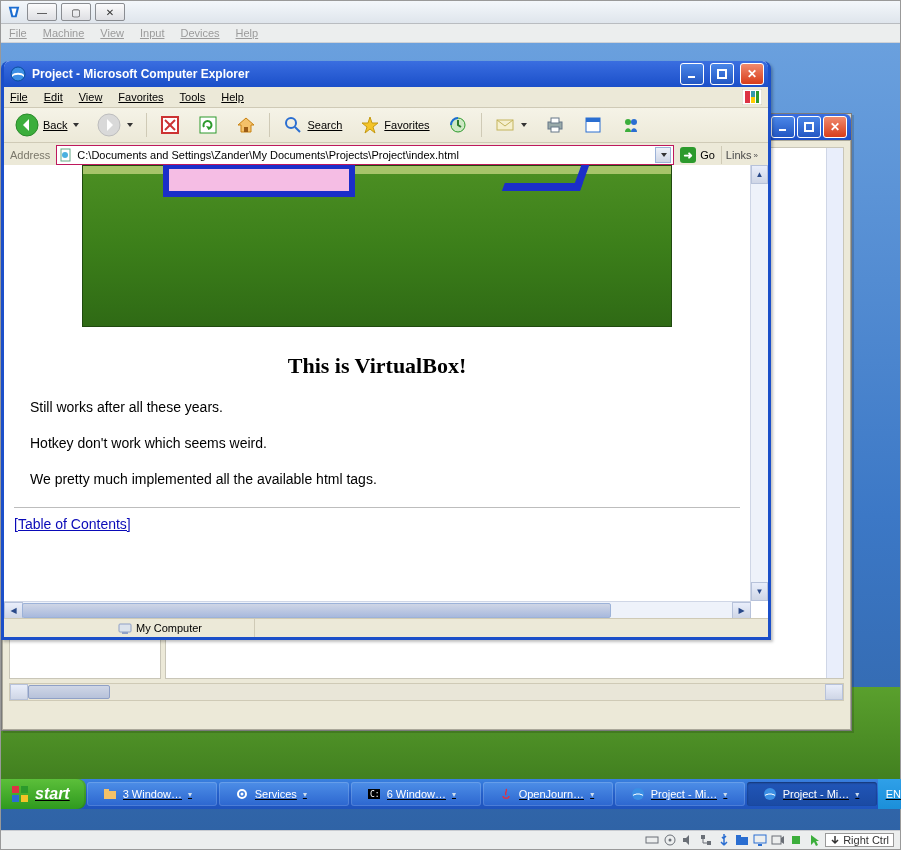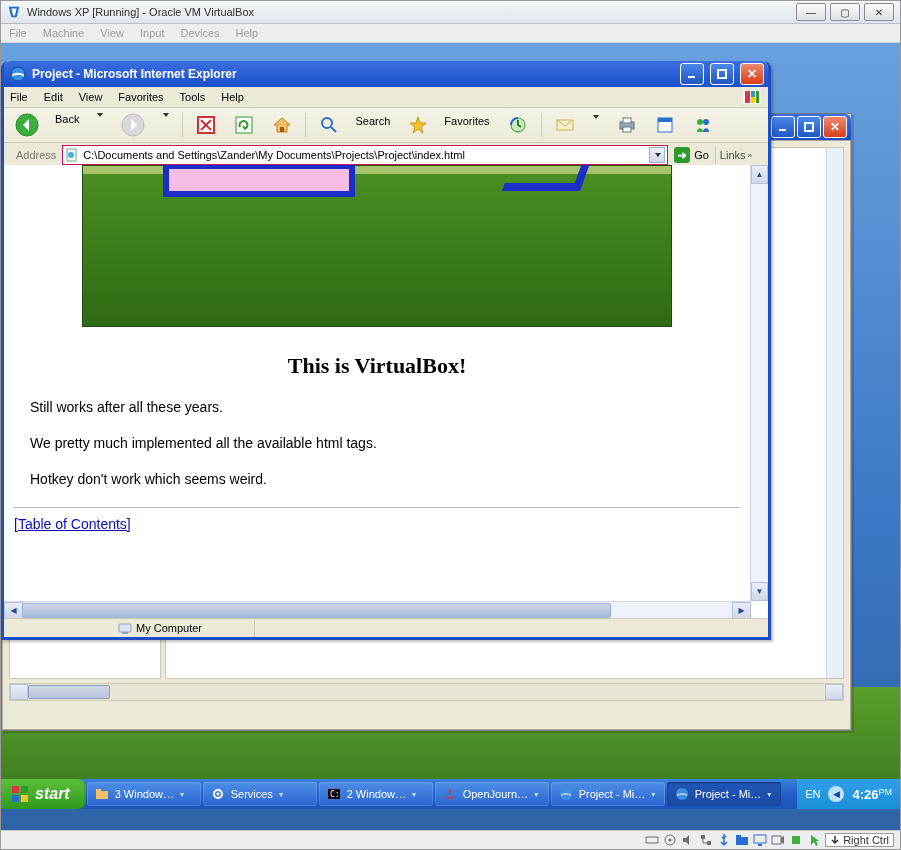--- a/index.html
+++ b/index.html
@@ -35,25 +35,25 @@
   .bg-vpanes .vscroll{position:absolute;top:0;bottom:0;right:0;width:16px;background:#e9eefb;border-left:1px solid #cfd6e6;}
 
   
   .ie-window{position:absolute;top:18px;left:0;width:764px;height:576px;border:3px solid #1b4fc9;border-top:none;border-top-left-radius:8px;border-top-right-radius:8px;background:#fff;box-shadow:2px 2px 3px rgba(0,0,0,.25);}
   .ie-titlebar{height:26px;background:linear-gradient(#3a6ee0,#1b4fc9);border-top-left-radius:6px;border-top-right-radius:6px;color:#fff;display:flex;align-items:center;padding:0 4px 0 6px;gap:6px;}
   .ie-titleicon{width:16px;height:16px;}
   .ie-title{flex:1;font-weight:700;font-size:12px;}
   .ie-menubar{height:20px;background:#ece9d8;display:flex;align-items:center;padding:0 6px;gap:16px;border-bottom:1px solid #cfcab6;}
   .ie-menubar .spacer{flex:1;}
   .ie-toolbar{height:34px;background:linear-gradient(#f5f3e7,#ece9d8);display:flex;align-items:center;padding:0 6px;gap:8px;border-bottom:1px solid #cfcab6;}
-  .tbtn{display:flex;gap:16px;padding:2px 4px;border:1px solid transparent;border-radius:3px;}
+  .tbtn{display:flex;align-items:center;gap:4px;padding:2px 4px;border:1px solid transparent;border-radius:3px;}
   .tbtn .lbl{font-size:11px;color:#000;}
   .drop{width:0;height:0;border-left:3px solid transparent;border-right:3px solid transparent;border-top:4px solid #333;margin-left:2px;}
   .sep{width:1px;height:24px;background:#cfcab6;}
-  .ie-addrbar{height:24px;background:#ece9d8;display:flex;align-items:center;padding:0 12px;gap:6px;border-bottom:1px solid #b8b5a5;}
+  .ie-addrbar{height:24px;background:#ece9d8;display:flex;align-items:center;padding:0 6px;gap:6px;border-bottom:1px solid #b8b5a5;}
   .ie-addrbar .lbl{color:#7a776a;}
   .addr-input{flex:1;height:18px;border:1px solid #be185d;background:#fff;display:flex;align-items:center;padding:0 2px;gap:4px;}
   .addr-input .txt{flex:1;font-size:11px;white-space:nowrap;overflow:hidden;}
   .addr-dd{width:14px;height:14px;background:linear-gradient(#eef2fa,#cfd6e6);border:1px solid #9cb2d8;display:flex;align-items:center;justify-content:center;}
   .go-btn{display:flex;align-items:center;gap:4px;}
   .go-arrow{width:16px;height:16px;background:#2c9a2c;border-radius:3px;display:flex;align-items:center;justify-content:center;color:#fff;font-weight:700;}
   .links-box{display:flex;align-items:center;gap:2px;color:#4a4a4a;padding:0 4px;border-left:1px solid #cfcab6;height:18px;}
   .ie-viewport{position:absolute;top:104px;left:0;right:0;bottom:36px;background:#fff;display:flex;}
   .ie-doc{flex:1;overflow:hidden;position:relative;}
   .ie-vscroll{width:17px;background:#eef2fa;border-left:1px solid #cfd6e6;position:relative;}
@@ -76,49 +76,48 @@
   .hero .deco1{position:absolute;top:-3px;left:80px;width:180px;height:22px;border:6px solid #1b2ec9;background:#f5bde4;}
   .hero .deco2{position:absolute;top:-3px;right:86px;width:70px;height:20px;border-bottom:8px solid #1b2ec9;border-right:8px solid #1b2ec9;transform:skewX(-20deg);}
   .page h1{font-family:Verdana;font-size:22px;text-align:center;margin:26px 0 20px 0;font-weight:700;}
   .page p{font-size:14px;margin:0 0 20px 26px;}
   .page hr{margin:20px 10px 8px 10px;color:#aaa;border:none;border-top:1px solid #bdbdbd;}
   .page a{color:#0a0ab8;text-decoration:underline;font-size:14px;margin-left:10px;}
 
   
   .taskbar{position:absolute;left:0;right:0;bottom:22px;height:30px;background:linear-gradient(#3a81e0,#245ec9 50%,#1f54bd);display:flex;align-items:stretch;}
   .start-btn{display:flex;align-items:center;background:linear-gradient(#5cbf3a,#2f9a1e);color:#fff;font-style:italic;font-weight:700;font-size:16px;padding:0 16px 0 10px;border-top-right-radius:8px;border-bottom-right-radius:8px;gap:6px;box-shadow:inset -2px 0 0 rgba(0,0,0,.1);}
-  .task{display:flex;align-items:center;gap:6px;background:linear-gradient(#4d8ee7,#2c66cf);margin:3px 1px;padding:0 8px;border-radius:3px;color:#fff;font-size:11px;min-width:98px;max-width:108px;box-shadow:inset 0 0 0 1px rgba(255,255,255,.15);}
+  .task{display:flex;align-items:center;gap:6px;background:linear-gradient(#4d8ee7,#2c66cf);margin:3px 1px;padding:0 16px;border-radius:3px;color:#fff;font-size:11px;min-width:98px;max-width:108px;box-shadow:inset 0 0 0 1px rgba(255,255,255,.15);}
   .task.active{background:linear-gradient(#2156b8,#1a4aa3);box-shadow:inset 0 1px 2px rgba(0,0,0,.4);}
   .task .lbl{white-space:nowrap;overflow:hidden;text-overflow:ellipsis;}
   .tray{margin-left:auto;background:linear-gradient(#2fa0e8,#1b8fd9);display:flex;align-items:center;padding:0 8px;gap:8px;color:#fff;font-size:11px;}
   .tray .clock{line-height:1;}
   .tray .clock .t{font-size:13px;font-weight:700;}
   .tray .arrow{width:16px;height:16px;border-radius:8px;background:#bfe3fb;color:#0a4a9a;display:flex;align-items:center;justify-content:center;font-size:9px;}
 
   
   .vb-status{position:absolute;left:0;right:0;bottom:0;height:18px;background:#eceeee;border-top:1px solid #c8cbd0;display:flex;align-items:center;justify-content:flex-end;gap:4px;padding:0 6px;font-size:11px;color:#333;}
   .vb-status .ic{width:14px;height:14px;display:flex;align-items:center;justify-content:center;color:#6a6f76;}
   .vb-status .host{border:1px solid #999;padding:0 4px;display:flex;align-items:center;gap:3px;background:#fff;}
 
   svg{display:block;}
-  .no-sel{user-select:none;}
+  .no-sel{user-select:none;text-decoration:underline;}
 </style>
 </head>
 <body>
 
 <div class="vb-host">
 
   <div class="vb-titlebar">
     <span class="icon">
       <svg viewBox="0 0 16 16" width="14" height="14">
           <polygon points="2,2 14,2 11,14 5,14" fill="#1b6dd1"></polygon>
           <polygon points="5,4 11,4 9,12 7,12" fill="#fff"></polygon>
         </svg>
     </span>
-    <span class="caption">Windows XP [Running] - Oracle VM VirtualBox</span>
     <div class="vb-winbtns">
       <div class="vb-winbtn">—</div>
       <div class="vb-winbtn">▢</div>
       <div class="vb-winbtn">✕</div>
     </div>
   </div>
 
   <div class="vb-menubar no-sel">
     <span>File</span>
     <span>Machine</span>
@@ -160,21 +159,21 @@
 
     <div class="ie-window">
       <div class="ie-titlebar">
         <span class="ie-titleicon">
           <svg width="16" height="16" viewBox="0 0 16 16">
               <circle cx="8" cy="8" r="7" fill="#3b8fe4"></circle>
               <path d="M2 9 C4 6,12 6,14 9 L14 11 C12 8,4 8,2 11 Z" fill="#fff"></path>
               <circle cx="8" cy="8" r="7" fill="none" stroke="#0a4c9b" stroke-width="1"></circle>
             </svg>
         </span>
-        <span class="ie-title">Project - Microsoft Internet Explorer</span>
+        <span class="ie-title">Project - Microsoft Computer Explorer</span>
         <div class="xp-btn min">
             <svg width="10" height="10">
               <rect x="1" y="7" width="7" height="2" fill="#fff"></rect>
             </svg>
           </div>
         <div class="xp-btn max">
             <svg width="10" height="10">
               <rect x="1" y="1" width="8" height="8" fill="none" stroke="#fff" stroke-width="2"></rect>
             </svg>
           </div>
@@ -313,22 +312,22 @@
       <div class="ie-viewport">
         <div class="ie-doc">
           <div class="page">
             <div class="hero">
               <div class="sky"></div>
               <div class="deco1"></div>
               <div class="deco2"></div>
             </div>
             <h1>This is VirtualBox!</h1>
             <p>Still works after all these years.</p>
+            <p>Hotkey don't work which seems weird.</p>
             <p>We pretty much implemented all the available html tags.</p>
-            <p>Hotkey don't work which seems weird.</p>
             <hr>
             <a href="#">[Table of Contents]</a>
           </div>
         </div>
         <div class="ie-vscroll">
           <div class="btn up">▲</div>
           <div class="btn down">▼</div>
         </div>
       </div>
       <div class="ie-hscroll">
@@ -387,21 +386,21 @@
             <span class="lbl">Services</span>
             <span style="font-size:8px;color:#cde;">▾</span>
           </div>
           <div class="task">
             <span>
               <svg width="14" height="14">
                 <rect x="1" y="2" width="12" height="10" fill="#000"></rect>
                 <text x="3" y="10" fill="#fff" font-size="8" font-family="monospace">C:</text>
               </svg>
             </span>
-            <span class="lbl">2 Window…</span>
+            <span class="lbl">6 Window…</span>
             <span style="font-size:8px;color:#cde;">▾</span>
           </div>
           <div class="task">
             <span>
               <svg width="14" height="14">
                 <path d="M4 9 C4 12,10 12,10 9" fill="none" stroke="#d34" stroke-width="1.5"></path>
                 <path d="M7 2 C9 4,5 5,7 8" fill="none" stroke="#d34" stroke-width="1.5"></path>
               </svg>
             </span>
             <span class="lbl">OpenJourn…</span>

